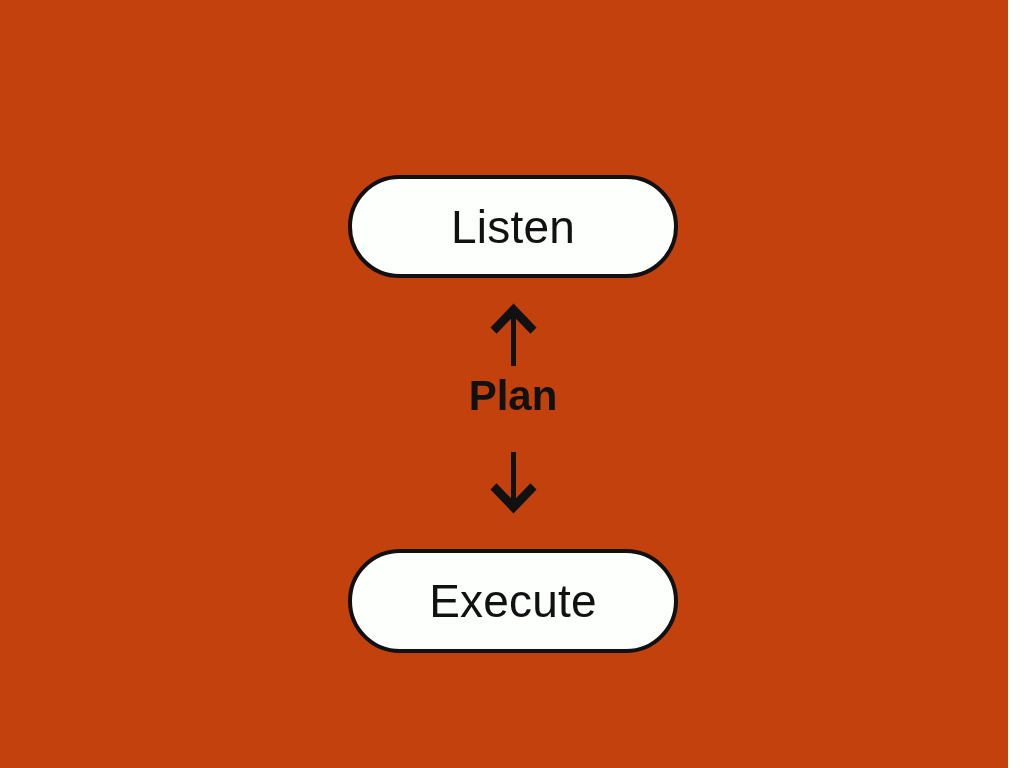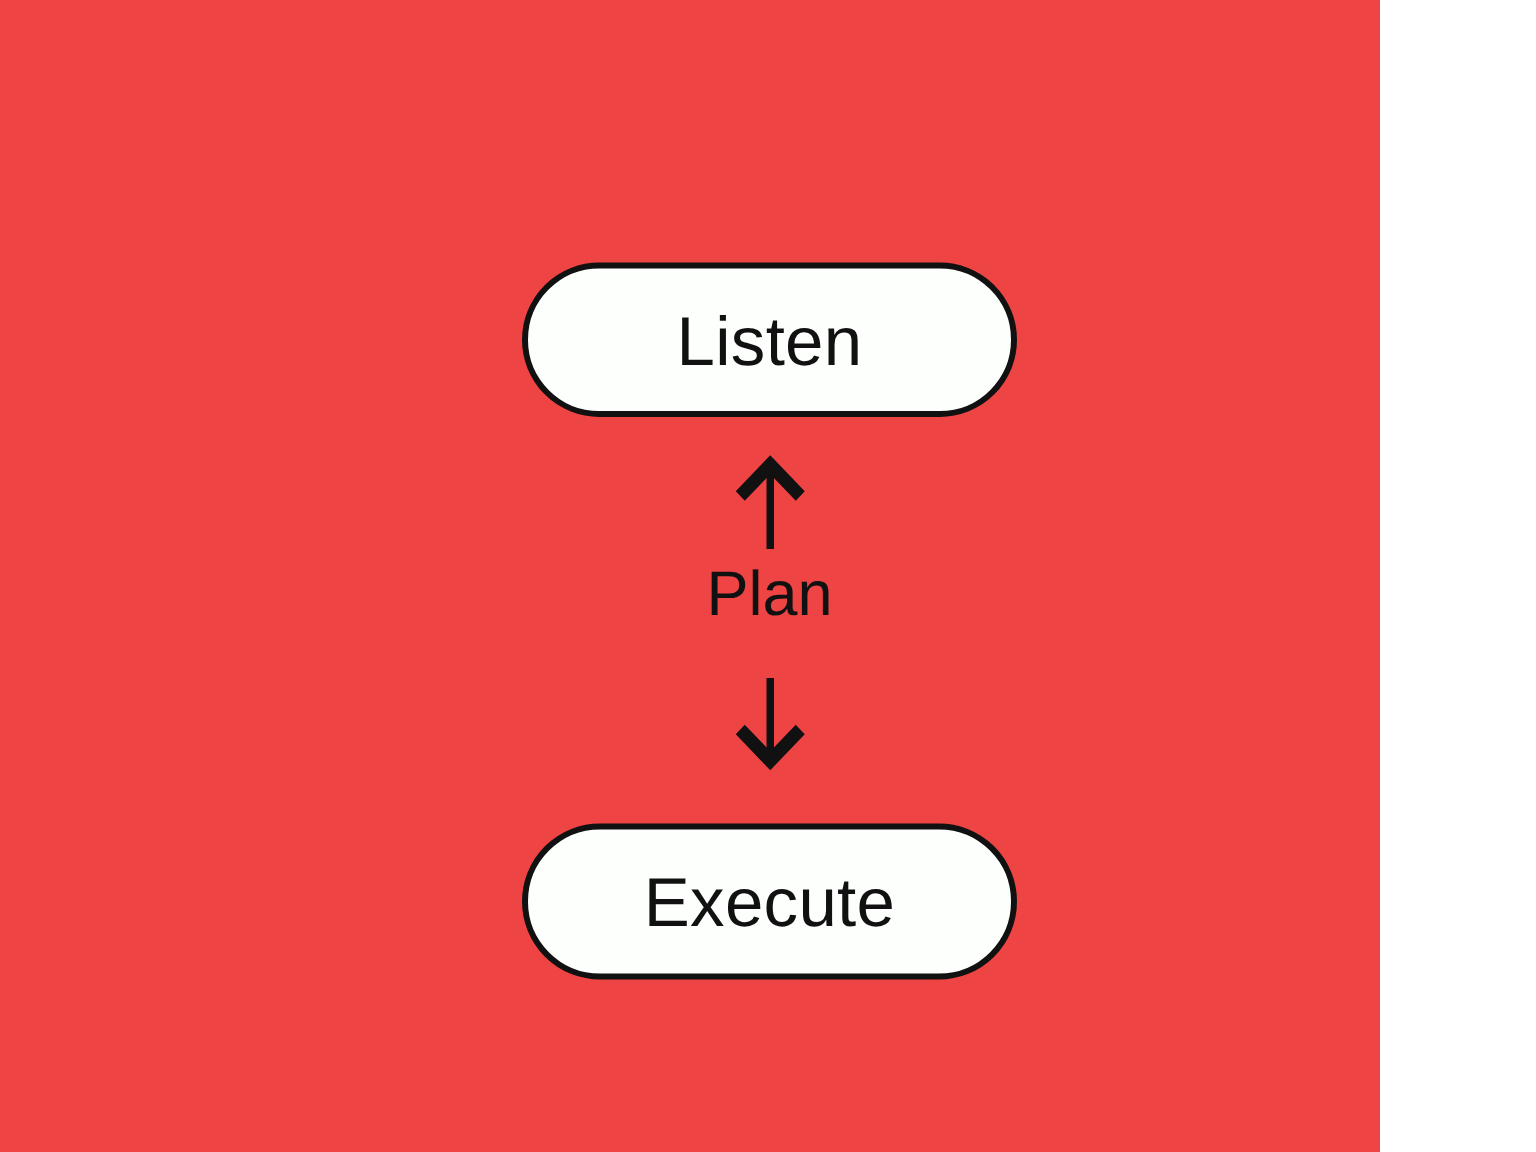--- a/index.html
+++ b/index.html
@@ -9,23 +9,23 @@
   }
   body {
     width: 1024px;
     height: 768px;
     background: #ffffff;
     font-family: "Liberation Sans", sans-serif;
     overflow: hidden;
   }
   #diagram-canvas {
     position: relative;
-    width: 920px;
+    width: 1008px;
     height: 768px;
-    background: #ef4444;
+    background: #c2410c;
   }
   .node-pill {
     position: absolute;
     box-sizing: border-box;
     background: #fdfffd;
     border: 4px solid #111111;
     border-radius: 999px;
     display: flex;
     align-items: center;
     justify-content: center;
@@ -71,21 +71,21 @@
     stroke: none;
   }
   #edge-label-plan {
     position: absolute;
     left: 413px;
     top: 372px;
     width: 200px;
     text-align: center;
     font-family: "Liberation Sans", sans-serif;
     font-size: 42px;
-    font-weight: 400;
+    font-weight: 700;
     color: #111111;
     line-height: 1.12;
     white-space: nowrap;
     user-select: none;
   }
 </style>
 </head>
 <body>
 
 <div id="diagram-canvas">

